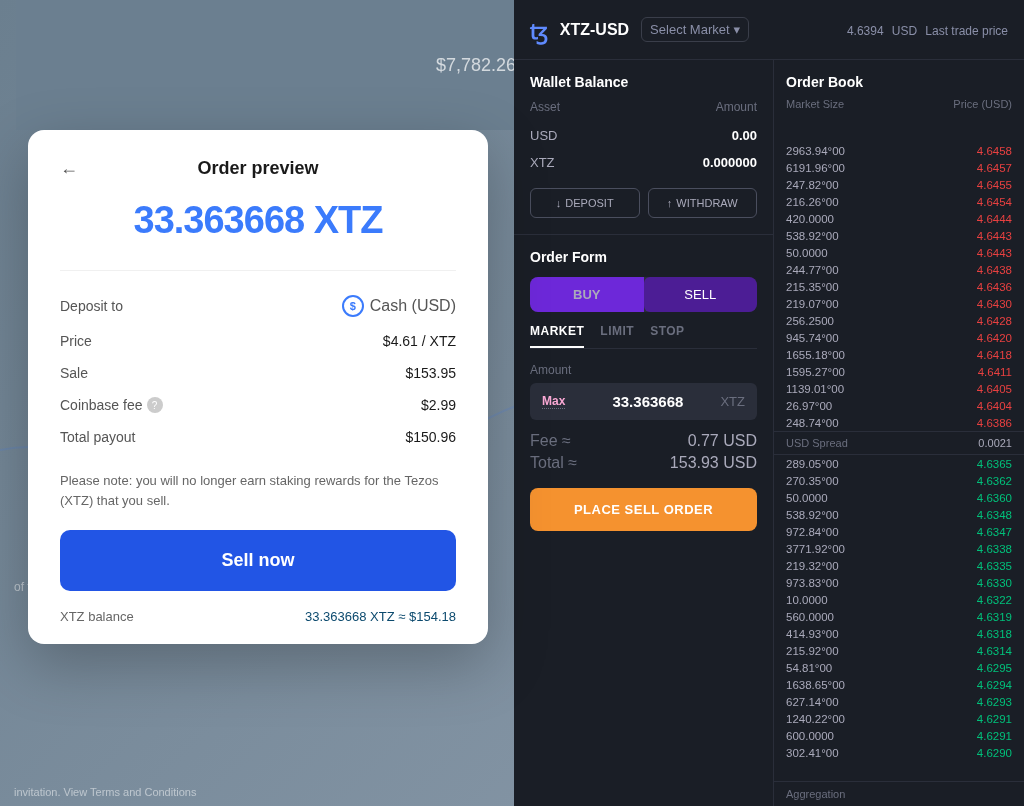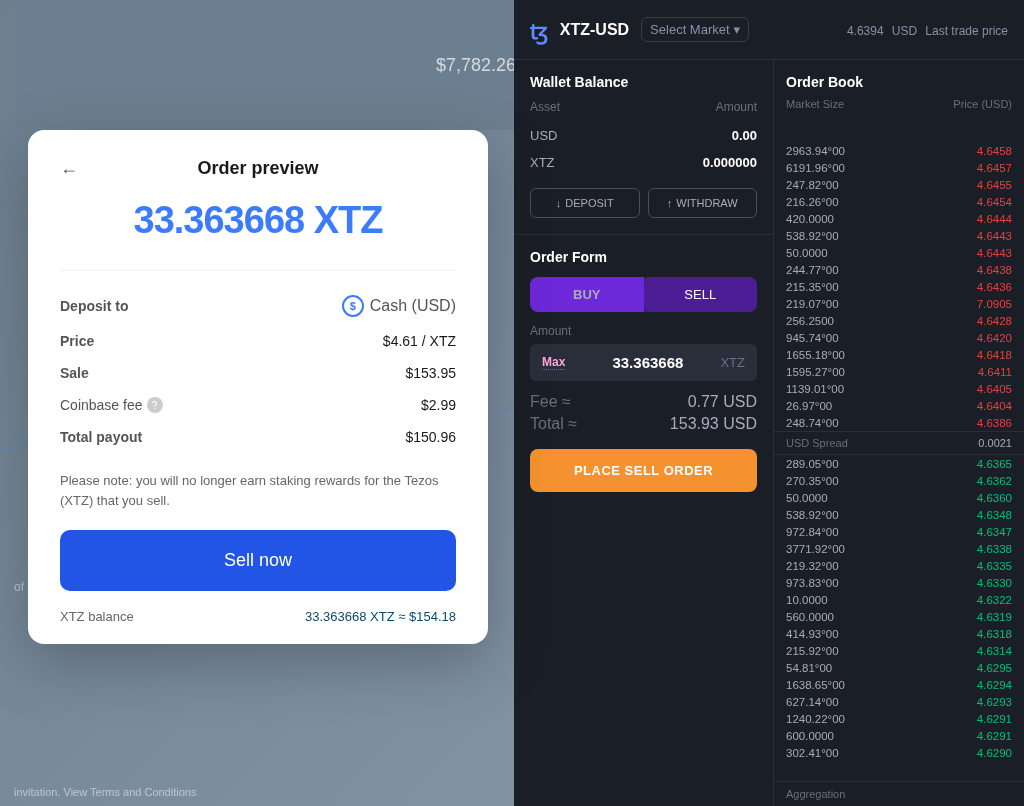--- a/index.html
+++ b/index.html
@@ -72,21 +72,20 @@
     .order-row {
       display: flex;
       justify-content: space-between;
       align-items: center;
       padding: 8px 0;
     }
 
     .order-label {
       font-size: 14px;
       color: #555;
-      font-weight: bold;
     }
 
     .order-value {
       font-size: 14px;
       color: #1a1a1a;
       font-weight: 500;
     }
 
     .deposit-value {
       display: flex;
@@ -137,21 +136,21 @@
     }
 
     .sell-now-btn {
       width: 100%;
       background: #2255e5;
       color: #fff;
       border: none;
       border-radius: 10px;
       padding: 20px;
       font-size: 18px;
-      font-weight: 400;
+      font-weight: 700;
       cursor: pointer;
       margin-bottom: 14px;
     }
 
     .xtz-balance {
       display: flex;
       justify-content: space-between;
       align-items: center;
       font-size: 13px;
       color: #666;
@@ -677,20 +676,25 @@
       <div class="divider"></div>
 
       <div class="order-form-section">
         <div class="section-title" style="padding: 0 0 12px;">Order Form</div>
 
         <div class="buy-sell-tabs">
           <div class="buy-tab">BUY</div>
           <div class="sell-tab">SELL</div>
         </div>
 
+        <div class="order-type-tabs">
+          <div class="order-type-tab active">MARKET</div>
+          <div class="order-type-tab">LIMIT</div>
+          <div class="order-type-tab">STOP</div>
+        </div>
 
         <div class="amount-label">Amount</div>
 
         <div class="amount-input-row">
           <span class="max-btn">Max</span>
           <span class="amount-value">33.363668</span>
           <span class="amount-currency">XTZ</span>
         </div>
 
         <div class="fee-row">
@@ -751,21 +755,21 @@
             <div class="ob-row ask">
               <span class="ob-size">244.77°00</span>
               <span class="ob-price">4.6438</span>
             </div>
             <div class="ob-row ask">
               <span class="ob-size">215.35°00</span>
               <span class="ob-price">4.6436</span>
             </div>
             <div class="ob-row ask">
               <span class="ob-size">219.07°00</span>
-              <span class="ob-price">7.0905</span>
+              <span class="ob-price">4.6430</span>
             </div>
             <div class="ob-row ask">
               <span class="ob-size">256.2500</span>
               <span class="ob-price">4.6428</span>
             </div>
             <div class="ob-row ask">
               <span class="ob-size">945.74°00</span>
               <span class="ob-price">4.6420</span>
             </div>
             <div class="ob-row ask">

